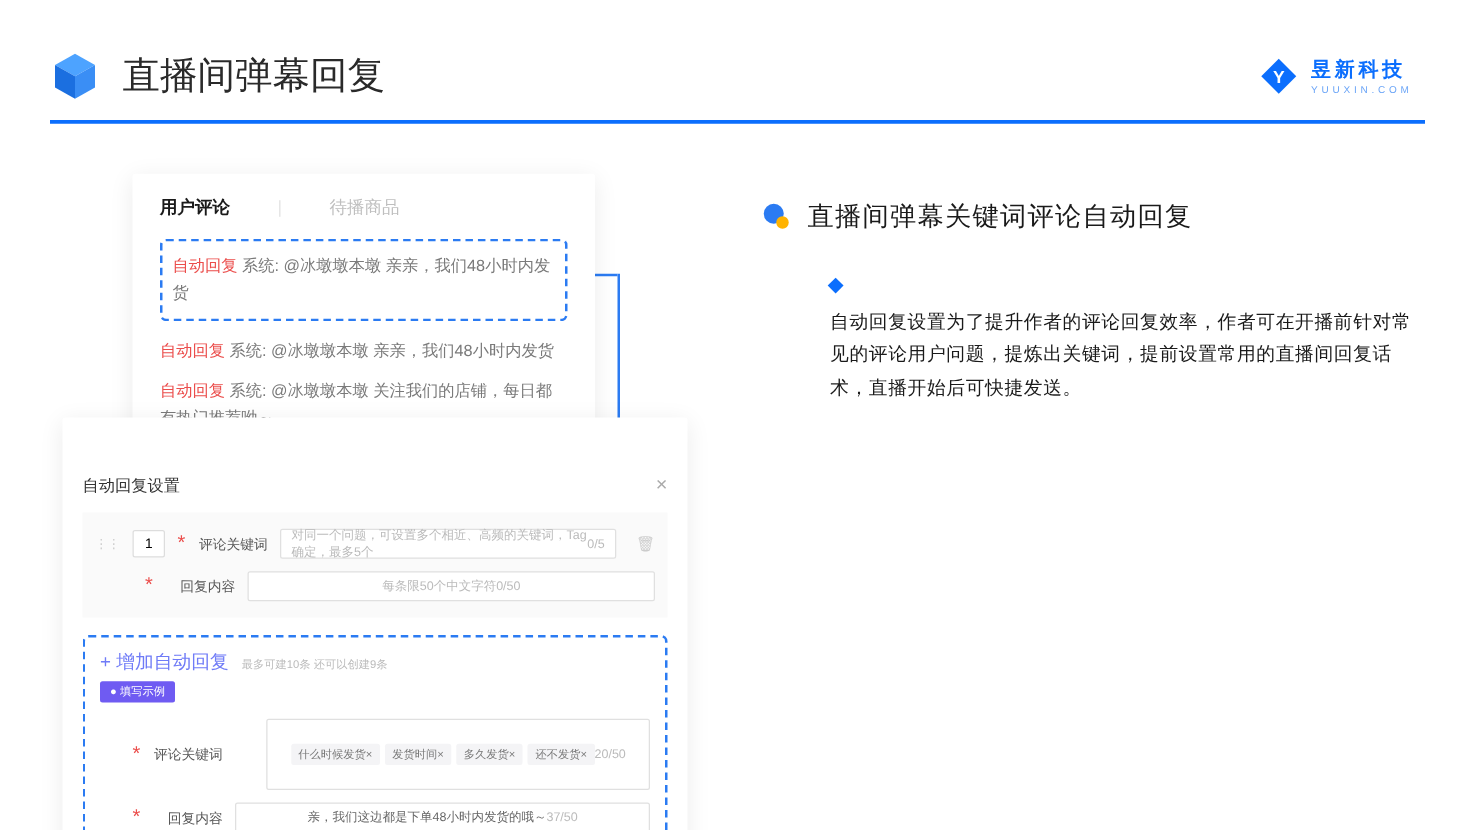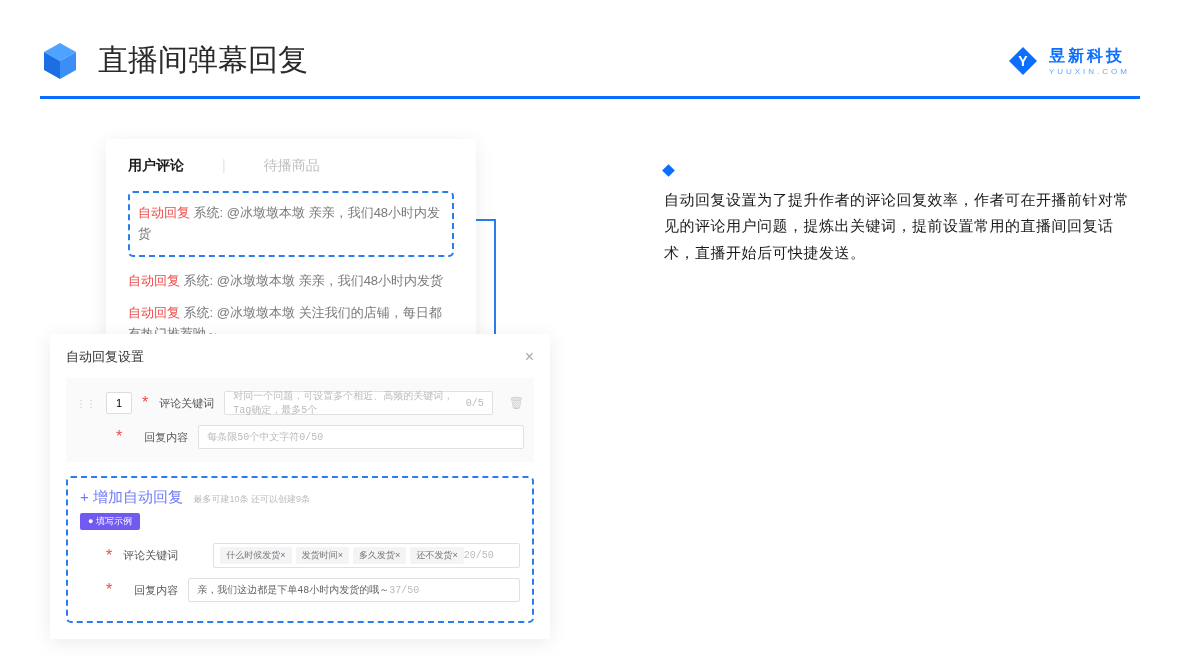--- a/index.html
+++ b/index.html
@@ -107,20 +107,21 @@
   padding: 14px 16px 16px 16px;
   z-index: 3;
 }
 .modal-header {
   display: flex;
   justify-content: space-between;
   align-items: center;
   font-size: 13px;
   color: #333;
   padding-bottom: 12px;
+  margin-top: 32px;
 }
 .close-x { color: #aaa; font-size: 16px; cursor: pointer; }
 .settings-block {
   background: #fafafa;
   padding: 8px 10px;
   margin-bottom: 14px;
   position: relative;
 }
 .settings-row {
   display: flex;
@@ -144,22 +145,21 @@
   flex: 1;
   height: 24px;
   border: 1px solid #e0e0e0;
   background: #fff;
   font-size: 10px;
   color: #bbb;
   padding: 0 8px;
   border-radius: 2px;
   display: flex;
   align-items: center;
-  justify-content: flex-start;
-  font-family: Liberation Mono, monospace;
+  justify-content: center;
 }
 .field-count { color: #bbb; font-size: 10px; }
 .trash { color: #ccc; font-size: 12px; margin-left: 6px; }
 .big-dashed {
   border: 2.5px dashed #2b7bf2;
   border-radius: 5px;
   padding: 10px 12px 14px 12px;
   position: relative;
 }
 .add-link { color: #6f7bf7; font-size: 15px; }
@@ -313,21 +313,21 @@
 
       <div class="big-dashed">
         <div>
           <span class="add-link">+ 增加自动回复</span>
           <span class="hint-small">最多可建10条 还可以创建9条</span>
         </div>
         <div class="example-tag">● 填写示例</div>
         <div class="settings-row" style="padding-left:26px;">
           <span class="redstar">*</span>
           <span class="field-label">评论关键词</span>
-          <div class="field-input" style="height:auto; padding:3px 6px; color:#777;margin-left:25px;">
+          <div class="field-input" style="height:auto; padding:19px 6px; color:#777;margin-left:25px;">
             <div class="chip-row">
               <span class="chip">什么时候发货×</span>
               <span class="chip">发货时间×</span>
               <span class="chip">多久发货×</span>
               <span class="chip">还不发货×</span>
             </div>
             <span class="field-count">20/50</span>
           </div>
         </div>
         <div class="settings-row" style="padding-left:26px;">
@@ -337,18 +337,25 @@
             <span>亲，我们这边都是下单48小时内发货的哦～</span>
             <span class="field-count">37/50</span>
           </div>
         </div>
       </div>
     </div>
 
   </div>
 
   <div class="right-col">
+    <div class="right-heading">
+      <svg class="dot-icon" viewBox="0 0 22 22">
+        <circle cx="9" cy="9" r="8" fill="#2b7bf2"></circle>
+        <circle cx="16" cy="16" r="5" fill="#ffb300"></circle>
+      </svg>
+      <span class="right-title">直播间弹幕关键词评论自动回复</span>
+    </div>
     <div class="bullet-item">
       <div class="diamond"></div>
       <div class="bullet-text">自动回复设置为了提升作者的评论回复效率，作者可在开播前针对常见的评论用户问题，提炼出关键词，提前设置常用的直播间回复话术，直播开始后可快捷发送。</div>
     </div>
   </div>
 </div>
 
 </body></html>

